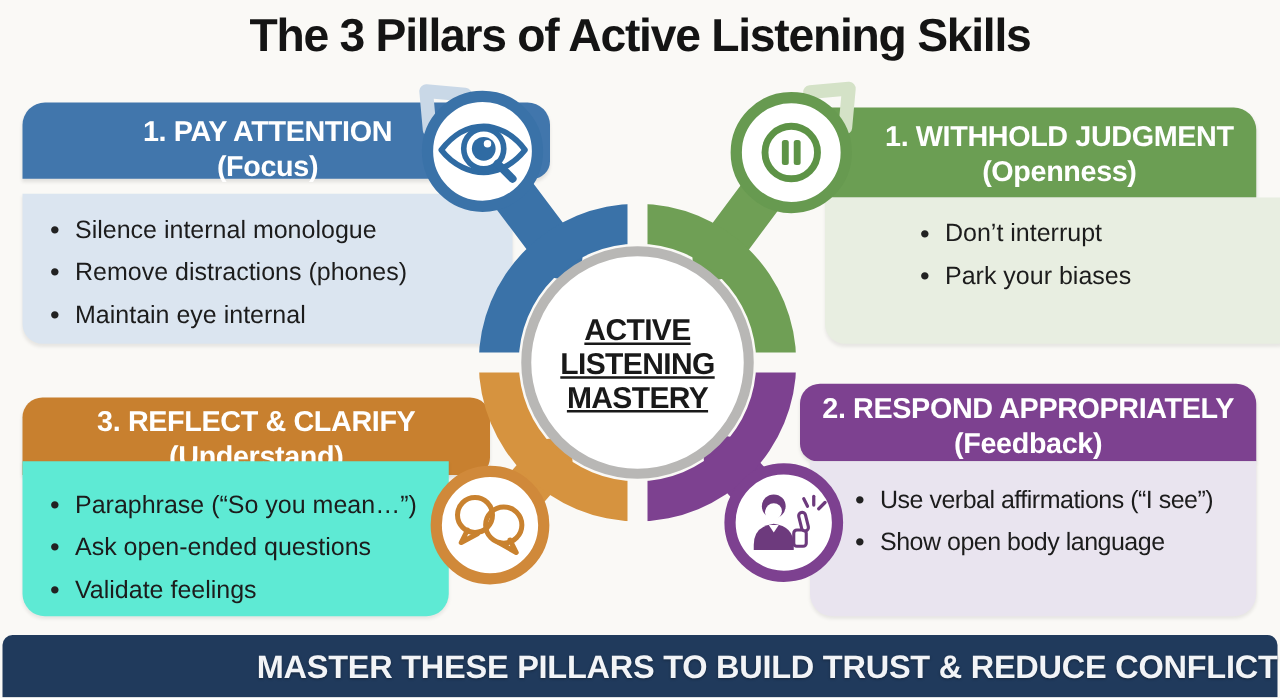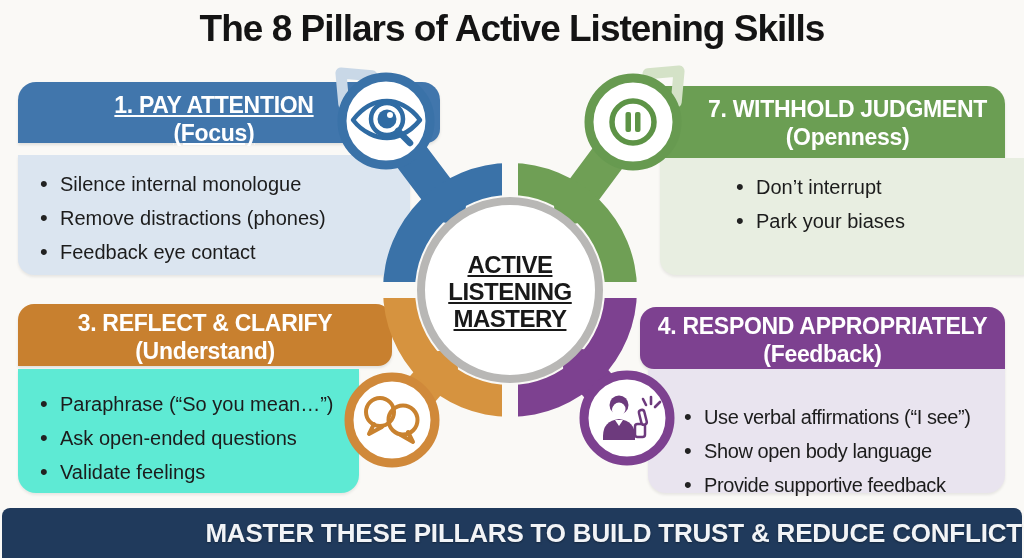--- a/index.html
+++ b/index.html
@@ -8,72 +8,72 @@
   .main-title{position:absolute;left:0;top:8px;width:1024px;margin:0;text-align:center;
           font-size:37px;font-weight:bold;letter-spacing:-1px;color:#141414;}
   .panel-head{position:absolute;color:#fff;font-weight:bold;font-size:23px;line-height:28px;
           text-align:center;letter-spacing:-0.3px;box-shadow:0 2px 3px rgba(0,0,0,0.10);}
   .panel-body{position:absolute;box-shadow:0 2px 3px rgba(0,0,0,0.08);}
   .panel-body ul{margin:0;list-style:none;}
   .panel-body li{position:relative;padding-left:20px;white-space:nowrap;font-size:20px;
           line-height:30px;margin-bottom:4px;color:#1c1c1c;}
   .panel-body li::before{content:"\2022";position:absolute;left:0;top:0;font-size:22px;color:#222;}
   
-  .head-tl{left:18px;top:82px;width:422px;height:61px;background:#4176ac;border-radius:18px 18px 14px 0;padding-top:9px;box-sizing:border-box;text-decoration:underline;}
+  .head-tl{left:18px;top:82px;width:422px;height:61px;background:#4176ac;border-radius:18px 18px 14px 0;padding-top:9px;box-sizing:border-box;}
   .head-tl .h-lines{width:392px;}
   .body-tl{left:18px;top:155px;width:392px;height:120px;background:#dbe5f0;border-radius:0 0 16px 16px;}
   .body-tl ul{padding:14px 0 0 22px;}
   
   .head-tr{left:602px;top:86px;width:403px;height:72px;background:#6b9e53;border-radius:18px 18px 0 14px;padding-top:9px;box-sizing:border-box;}
   .head-tr .h-lines{margin-left:88px;width:315px;}
   .body-tr{left:660px;top:158px;width:345px;height:117px;background:#e8eee1;border-radius:0 0 16px 16px;padding-left:32px;}
   .body-tr ul{padding:14px 0 0 44px;}
   
-  .head-bl{left:18px;top:304px;width:374px;height:62px;background:#c8802f;border-radius:16px 16px 14px 0;padding-top:5px;box-sizing:border-box;}
+  .head-bl{left:18px;top:318px;width:374px;height:62px;background:#c8802f;border-radius:16px 16px 14px 0;padding-top:5px;box-sizing:border-box;}
   .body-bl{left:18px;top:369px;width:341px;height:124px;background:#5eead4;border-radius:0 0 18px 18px;}
   .body-bl ul{padding:20px 0 0 22px;}
   
   .head-br{left:640px;top:307px;width:365px;height:62px;background:#7d4190;border-radius:16px 16px 0 14px;padding-top:5px;box-sizing:border-box;}
   .body-br{left:648px;top:369px;width:357px;height:124px;background:#e9e4ef;border-radius:0 0 18px 18px;}
-  .body-br ul{padding:33px 0 0 36px;}
+  .body-br ul{padding:16px 0 0 36px;}
   .body-br li{letter-spacing:-0.4px;}
   
   .ornament{position:absolute;left:0;top:0;width:1024px;height:558px;pointer-events:none;}
   .center-label{position:absolute;left:425px;top:251px;width:170px;text-align:center;
           font-weight:bold;font-size:24px;line-height:27px;letter-spacing:-0.5px;color:#191919;text-decoration:underline;}
   
   .footer-banner{position:absolute;left:2px;top:508px;width:1020px;height:50px;background:#203a5c;
           border-radius:8px 8px 0 0;display:flex;align-items:center;justify-content:flex-end;}
   .footer-banner span{color:#f2f4f7;font-weight:bold;font-size:26px;letter-spacing:-0.2px;
           text-shadow:0 1px 2px rgba(0,0,0,0.35);}
 </style>
 </head>
 <body>
 
 <div class="canvas">
 
-  <h1 class="main-title">The 8 Pillars of Active Listening Skills</h1>
+  <h1 class="main-title">The 3 Pillars of Active Listening Skills</h1>
 
   <div class="panel-head head-tl">
     <div class="h-lines">
       <div>1. PAY ATTENTION</div>
       <div>(Focus)</div>
     </div>
   </div>
   <div class="panel-body body-tl">
     <ul>
       <li>Silence internal monologue</li>
       <li>Remove distractions (phones)</li>
-      <li>Feedback eye contact</li>
+      <li>Maintain eye internal</li>
     </ul>
   </div>
 
   <div class="panel-head head-tr">
     <div class="h-lines">
-      <div>7. WITHHOLD JUDGMENT</div>
+      <div>1. WITHHOLD JUDGMENT</div>
       <div>(Openness)</div>
     </div>
   </div>
   <div class="panel-body body-tr">
     <ul>
       <li>Don’t interrupt</li>
       <li>Park your biases</li>
     </ul>
   </div>
 
@@ -86,29 +86,28 @@
   <div class="panel-body body-bl">
     <ul>
       <li>Paraphrase (“So you mean…”)</li>
       <li>Ask open-ended questions</li>
       <li>Validate feelings</li>
     </ul>
   </div>
 
   <div class="panel-head head-br">
     <div class="h-lines">
-      <div>4. RESPOND APPROPRIATELY</div>
+      <div>2. RESPOND APPROPRIATELY</div>
       <div>(Feedback)</div>
     </div>
   </div>
   <div class="panel-body body-br">
     <ul>
       <li>Use verbal affirmations (“I see”)</li>
       <li>Show open body language</li>
-      <li>Provide supportive feedback</li>
     </ul>
   </div>
 
   <svg class="ornament" viewBox="0 0 1024 558">
 
     <g transform="translate(348,80) rotate(45)">
       <polyline points="14,-20 -10,0 14,20" fill="none" stroke="#c9d8e7" stroke-width="11" stroke-linecap="round" stroke-linejoin="round"></polyline>
     </g>
     <g transform="translate(672,78) rotate(135)">
       <polyline points="14,-20 -10,0 14,20" fill="none" stroke="#d4e2c7" stroke-width="11" stroke-linecap="round" stroke-linejoin="round"></polyline>

